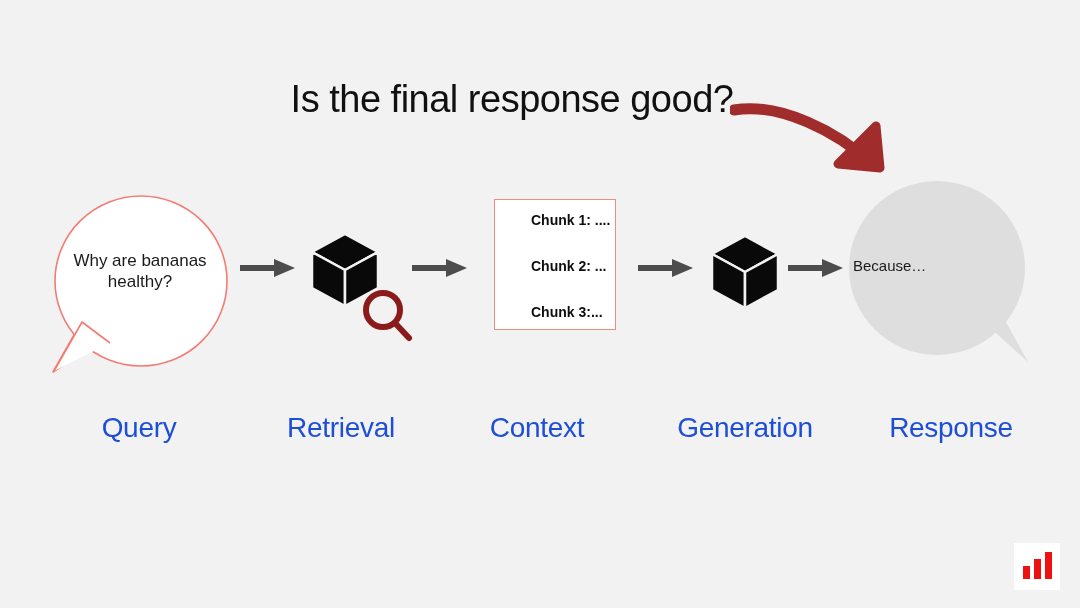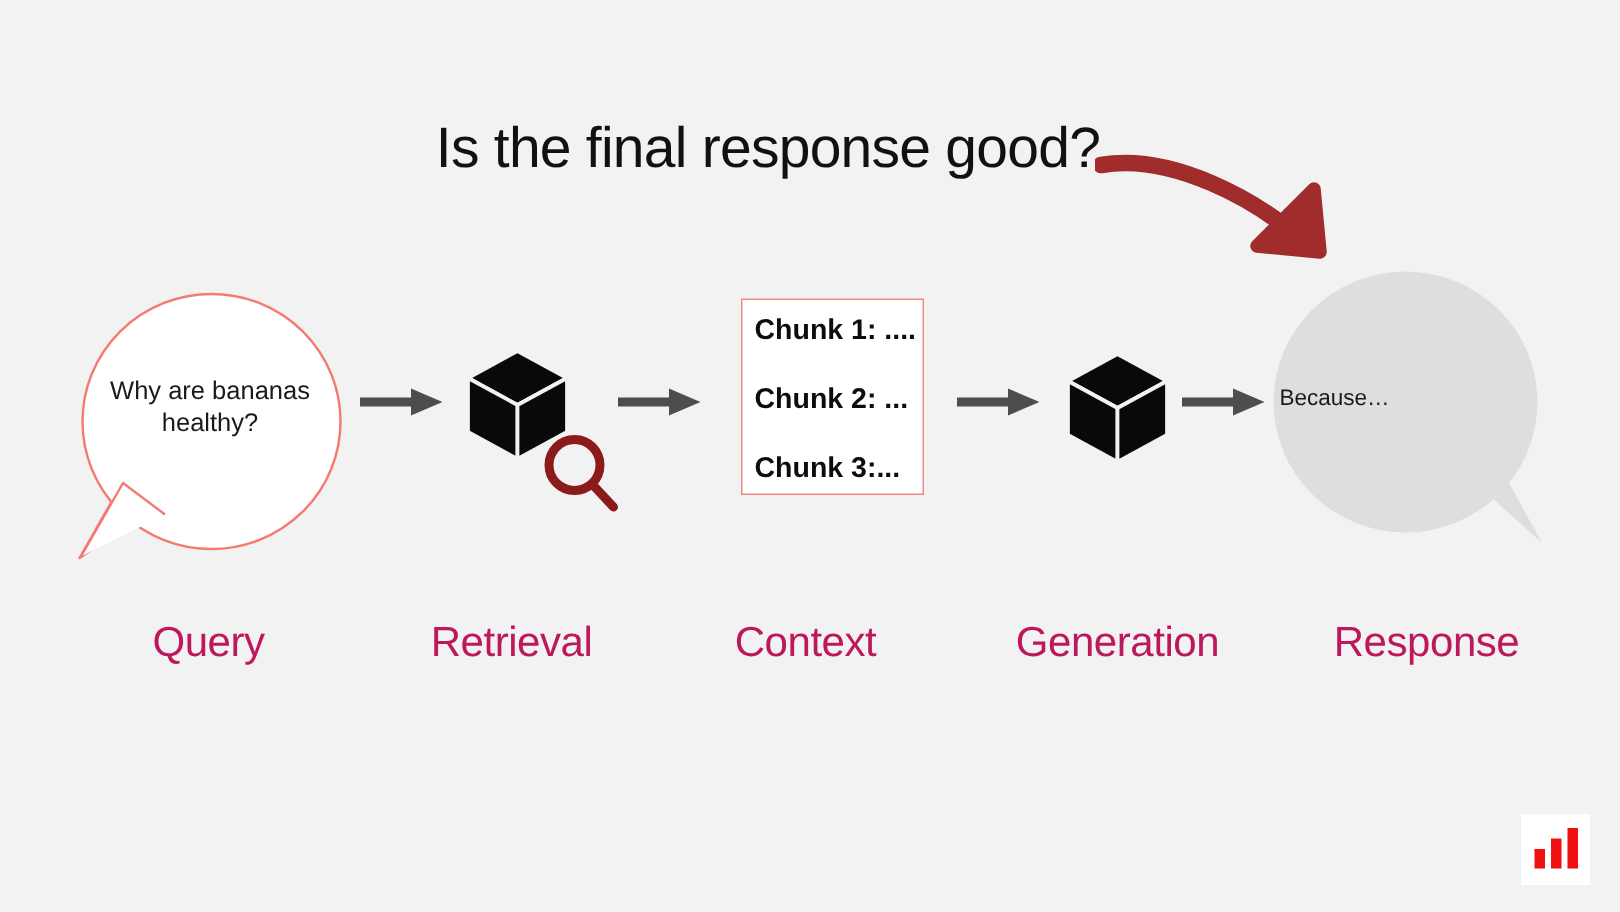--- a/index.html
+++ b/index.html
@@ -97,26 +97,27 @@
     left: 494px;
     top: 199px;
     width: 122px;
     height: 131px;
     background: #ffffff;
     border: 1.6px solid #f08a82;
     box-sizing: border-box;
     padding: 12px 0 0 8px;
   }
   .chunk-line {
-    font-size: 19px;
+    font-size: 14px;
     font-weight: 700;
     color: #0d0d0d;
     line-height: 17px;
     margin-bottom: 29px;
     white-space: nowrap;
+    margin-left: 28px;
   }
   .chunk-line:last-child { margin-bottom: 0; }
 
   
   .response-bubble {
     position: absolute;
     left: 848px;
     top: 180px;
     width: 185px;
     height: 185px;
@@ -131,21 +132,21 @@
     color: #1a1a1a;
   }
 
   
   .stage-label {
     position: absolute;
     top: 412px;
     text-align: center;
     font-size: 28px;
     font-weight: 400;
-    color: #be185d;
+    color: #1d4ed8;
     letter-spacing: -0.3px;
     white-space: nowrap;
   }
   .label-query      { left: 48px;  width: 182px; }
   .label-retrieval  { left: 250px; width: 182px; }
   .label-context    { left: 446px; width: 182px; }
   .label-generation { left: 650px; width: 190px; }
   .label-response   { left: 856px; width: 190px; }
 
   

